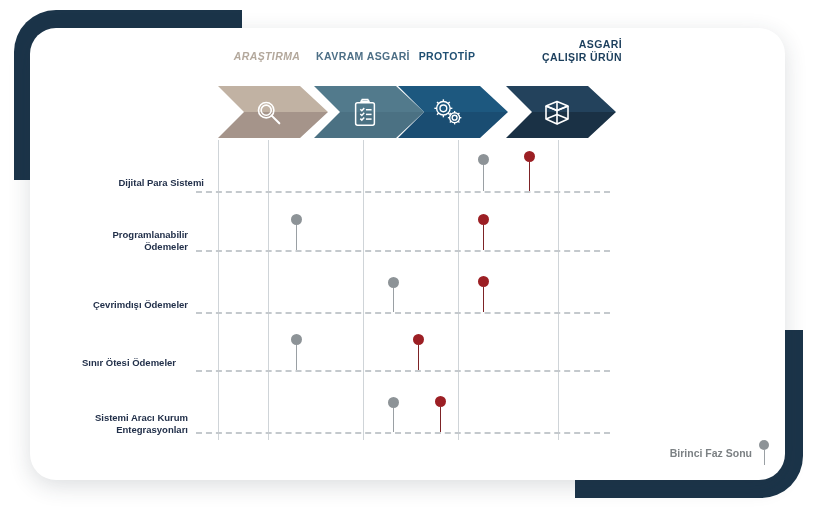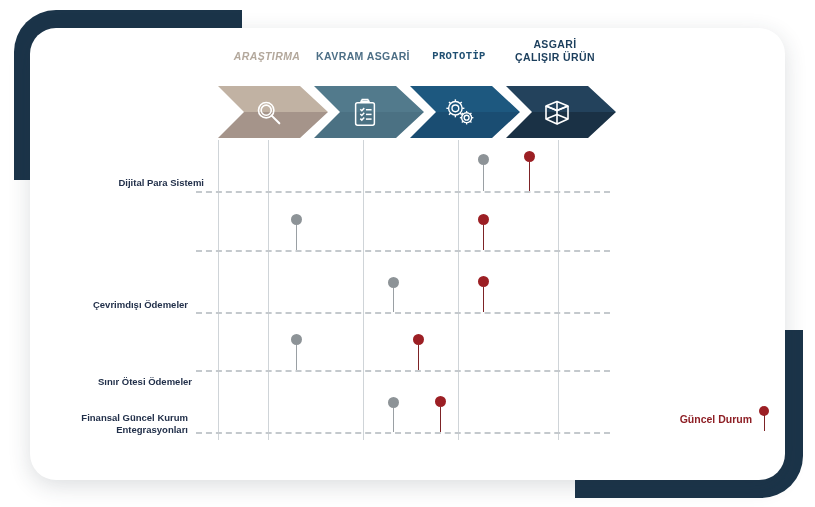--- a/index.html
+++ b/index.html
@@ -232,21 +232,21 @@
           <path d="M9 12 l1.6 1.6 l2.6 -2.8"></path>
             <line x1="15" y1="12.5" x2="21" y2="12.5"></line>
           <path d="M9 17 l1.6 1.6 l2.6 -2.8"></path>
             <line x1="15" y1="17.5" x2="21" y2="17.5"></line>
           <path d="M9 22 l1.6 1.6 l2.6 -2.8"></path>
             <line x1="15" y1="22.5" x2="21" y2="22.5"></line>
         </svg>
       </div>
     </div>
 
-    <div class="phase" style="left:192px;font-family:Liberation Mono, monospace;">
+    <div class="phase" style="left:180px;">
       <div class="phase-label" style="color:#1f4f72;">PROTOTİP</div>
       <div class="phase-arrow">
         <div class="top" style="background:#1d587f;"></div>
         <div class="bot" style="background:#1a4d72;"></div>
       </div>
       <div class="phase-icon">
         <svg width="34" height="30" viewBox="0 0 36 32" fill="none" stroke="#ffffff" stroke-width="1.5">
           <g transform="translate(12,11)">
             <circle r="3.6"></circle>
             <circle r="7.2"></circle>
@@ -273,44 +273,46 @@
                 <line x1="3.7" y1="3.7" x2="5.1" y2="5.1"></line>
               <line x1="3.7" y1="-3.7" x2="5.1" y2="-5.1"></line>
                 <line x1="-3.7" y1="3.7" x2="-5.1" y2="5.1"></line>
             </g>
           </g>
         </svg>
       </div>
     </div>
 
     <div class="phase" style="left:288px;">
-      <div class="phase-label" style="color:#1b3e5c; top:-12px;">ASGARİ
+      <div class="phase-label" style="color:#1b3e5c; top:-12px;text-align:right;">ASGARİ
 ÇALIŞIR ÜRÜN</div>
       <div class="phase-arrow">
         <div class="top" style="background:#23425c;"></div>
         <div class="bot" style="background:#1a3145;"></div>
       </div>
       <div class="phase-icon">
         <svg width="34" height="32" viewBox="0 0 34 32" fill="none" stroke="#ffffff" stroke-width="1.6" stroke-linejoin="round">
           <path d="M17 13.5 L6 9 L17 4.5 L28 9 Z"></path>
           <path d="M6 9 L6 22 L17 27 L17 13.5"></path>
           <path d="M28 9 L28 22 L17 27"></path>
           <path d="M6 9 L17 13.5 L28 9"></path>
           <path d="M6 22 L17 17.5 L28 22"></path>
           <path d="M17 4.5 L17 13.5"></path>
         </svg>
       </div>
     </div>
 
   </div>
 
   <div class="row-label" style="left:56px; top:177px; width:148px;">Dijital Para Sistemi</div>
+  <div class="row-label" style="left:40px; top:229px; width:148px;">Programlanabilir
+Ödemeler</div>
   <div class="row-label" style="left:40px; top:299px; width:148px;">Çevrimdışı Ödemeler</div>
-  <div class="row-label" style="left:44px; top:357px; width:148px;margin-top:19px;">Sınır Ötesi Ödemeler</div>
-  <div class="row-label" style="left:40px; top:412px; width:148px;">Finansal Güncel Kurum
+  <div class="row-label" style="left:28px; top:357px; width:148px;">Sınır Ötesi Ödemeler</div>
+  <div class="row-label" style="left:40px; top:412px; width:148px;">Sistemi Aracı Kurum
 Entegrasyonları</div>
 
   <div id="plot">
 
     <div class="vline" style="left:0px;"></div>
     <div class="vline" style="left:50px;"></div>
     <div class="vline" style="left:145px;"></div>
     <div class="vline" style="left:240px;"></div>
     <div class="vline" style="left:340px;"></div>
 
@@ -361,22 +363,22 @@
       <div class="head" style="top:-35px;"></div>
     </div>
     <div class="marker m-current" style="left:222px; top:292px;">
       <div class="stem" style="height:25px; top:-25px;"></div>
       <div class="head" style="top:-36px;"></div>
     </div>
 
   </div>
 
   <div id="legend">
-    <div class="legend-row" style="top:8px;">
-      <span class="legend-text" style="color:#8e1f25;">Güncel Durum</span>
+    <div class="legend-row" style="top:42px;">
+      <span class="legend-text" style="color:#7c8184;">Birinci Faz Sonu</span>
       <span class="legend-pin">
-        <span class="lp-head" style="background:#9c1f24;"></span>
-        <span class="lp-stem" style="background:#7d2326;"></span>
+        <span class="lp-head" style="background:#8d9397;"></span>
+        <span class="lp-stem" style="background:#9aa0a4;"></span>
       </span>
     </div>
   </div>
 
 </div>
 
 </body></html>

